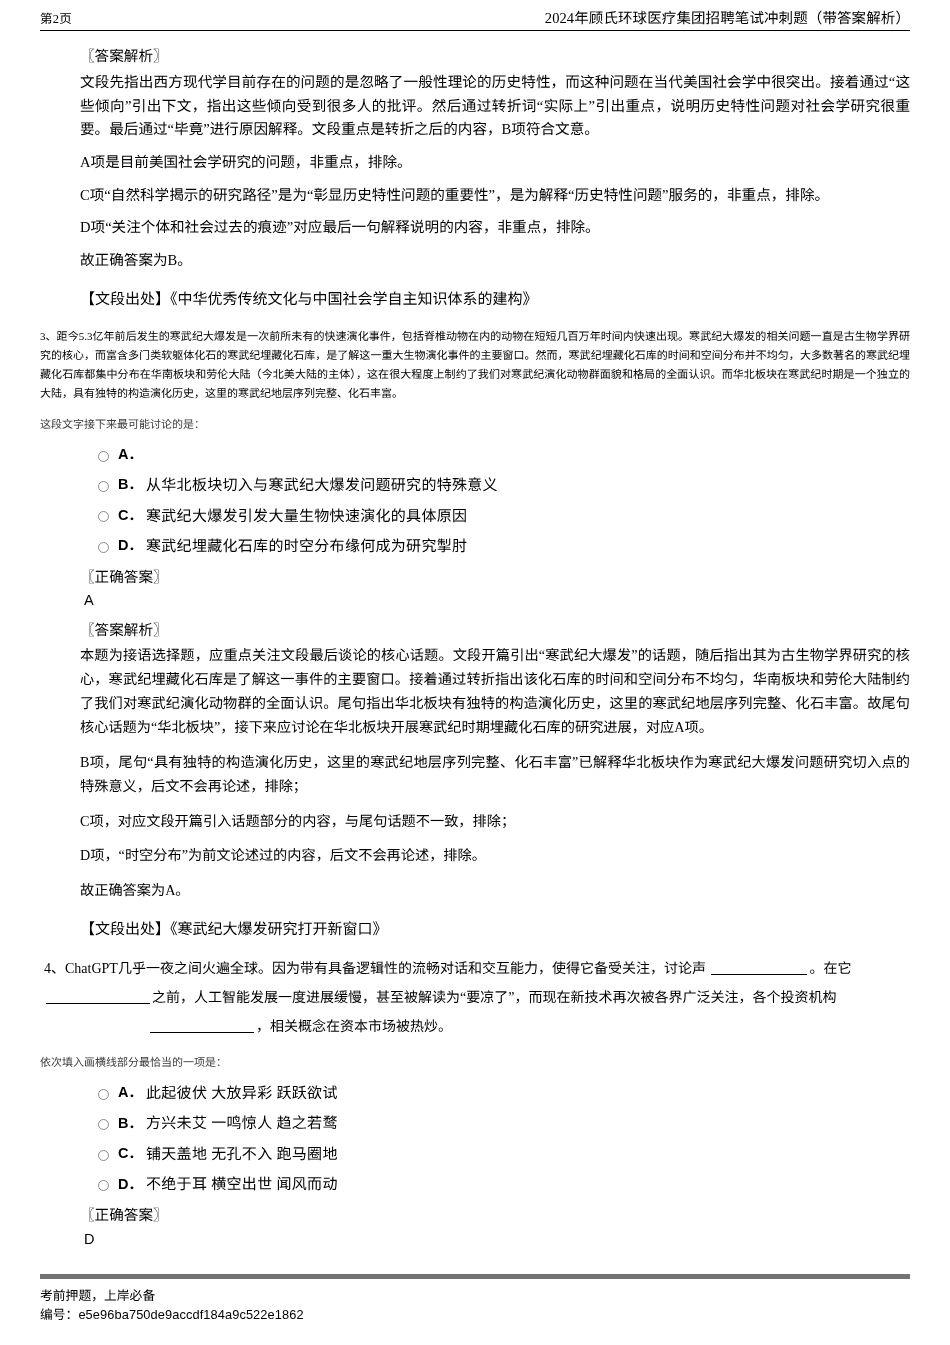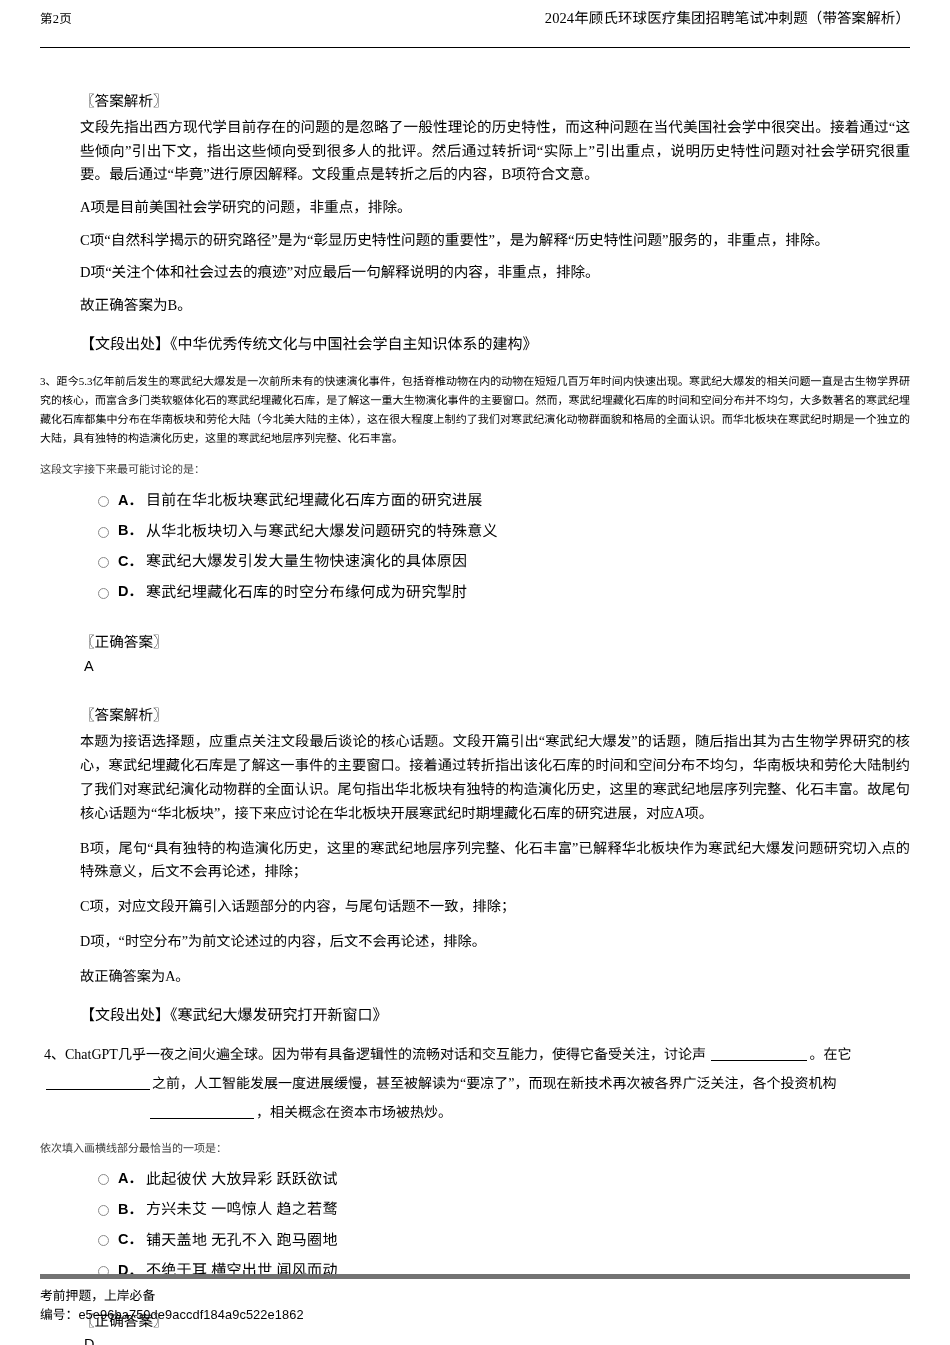--- a/index.html
+++ b/index.html
@@ -22,21 +22,21 @@
     box-sizing: border-box;
     padding: 0 40px;
   }
 
   
   .pg-header {
     display: flex;
     align-items: flex-end;
     justify-content: space-between;
     padding-top: 10px;
-    padding-bottom: 20px;
+    padding-bottom: 3px;
     border-bottom: 1px solid #000;
     line-height: 1.2;
   }
   .pg-header .page-no {
     font-size: 12.5px;
     letter-spacing: 0.2px;
     white-space: nowrap;
   }
   .pg-header .doc-title {
     font-size: 14.5px;
@@ -54,21 +54,20 @@
     margin: 0 0 9px 0;
     text-align: justify;
     text-justify: inter-ideograph;
   }
   .indent {
     padding-left: 40px;
   }
   .label-line {
     padding-left: 40px;
     margin-bottom: 2px;
-    margin-top: 28px;
   }
   .ans-letter {
     padding-left: 44px;
     margin: 0 0 8px 0;
     font-family: "Liberation Sans", "DejaVu Sans", sans-serif;
     font-size: 14.5px;
     line-height: 1.35;
   }
   .source {
     padding-left: 40px;
@@ -192,21 +191,20 @@
     <p class="block indent">故正确答案为B。</p>
     <p class="source">【文段出处】《中华优秀传统文化与中国社会学自主知识体系的建构》</p>
 
     <p class="passage">3、距今5.3亿年前后发生的寒武纪大爆发是一次前所未有的快速演化事件，包括脊椎动物在内的动物在短短几百万年时间内快速出现。寒武纪大爆发的相关问题一直是古生物学界研究的核心，而富含多门类软躯体化石的寒武纪埋藏化石库，是了解这一重大生物演化事件的主要窗口。然而，寒武纪埋藏化石库的时间和空间分布并不均匀，大多数著名的寒武纪埋藏化石库都集中分布在华南板块和劳伦大陆（今北美大陆的主体），这在很大程度上制约了我们对寒武纪演化动物群面貌和格局的全面认识。而华北板块在寒武纪时期是一个独立的大陆，具有独特的构造演化历史，这里的寒武纪地层序列完整、化石丰富。</p>
     <p class="prompt">这段文字接下来最可能讨论的是：</p>
 
     <ul class="options">
       <li class="option-row">
         <span class="radio"></span>
         <span class="opt-letter">A．</span>
-        <span class="opt-text">目前在华北板块寒武纪埋藏化石库方面的研究进展</span>
       </li>
       <li class="option-row">
         <span class="radio"></span>
         <span class="opt-letter">B．</span>
         <span class="opt-text">从华北板块切入与寒武纪大爆发问题研究的特殊意义</span>
       </li>
       <li class="option-row">
         <span class="radio"></span>
         <span class="opt-letter">C．</span>
         <span class="opt-text">寒武纪大爆发引发大量生物快速演化的具体原因</span>

